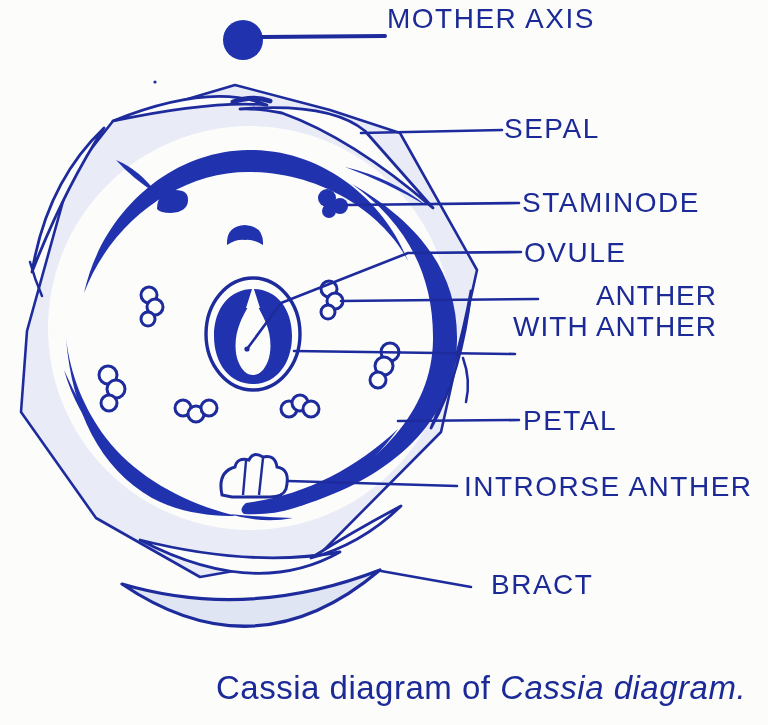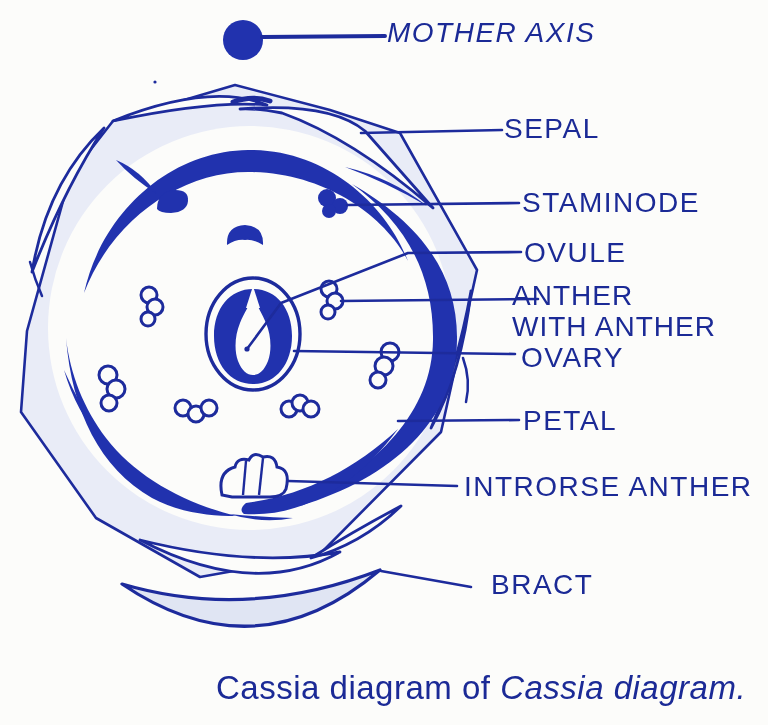--- a/index.html
+++ b/index.html
@@ -19,21 +19,21 @@
     line-height:1.05;
     white-space:nowrap;
     user-select:none;
   }
   .lbl2{
     position:absolute;
     color:#1b2a96;
     font-size:28px;
     letter-spacing:1px;
     line-height:1.12;
-    text-align:left;
+    text-align:right;
     width:205px;
   }
   .caption{
     position:absolute;
     left:216px;top:669px;
     color:#1b2a96;
     font-size:33px;
     letter-spacing:.5px;
     white-space:nowrap;
   }
@@ -148,29 +148,28 @@
       <path d="M 288,481 L 457,486"></path>
       <path d="M 381,571 L 471,587"></path>
     </g>
 
     <g>
       <circle cx="243" cy="40" r="20" fill="#2132ae"></circle>
       <path d="M 262,37 L 385,36" fill="none" stroke="#1d2b9c" stroke-width="4" stroke-linecap="round"></path>
     </g>
   </svg>
 
-  <div class="lbl" style="left:387px;top:18px;font-style:italic;">MOTHER AXIS</div>
+  <div class="lbl" style="left:387px;top:4px;">MOTHER AXIS</div>
   <div class="lbl" style="left:504px;top:114px;">SEPAL</div>
   <div class="lbl" style="left:524px;top:238px;">OVULE</div>
   <div class="lbl" style="left:522px;top:188px;">STAMINODE</div>
   <div class="lbl2" style="left:512px;top:280px;">
     <div>ANTHER</div>
     <div>WITH ANTHER</div>
   </div>
-  <div class="lbl" style="left:521px;top:343px;">OVARY</div>
   <div class="lbl" style="left:523px;top:406px;text-align:right;">PETAL</div>
   <div class="lbl" style="left:464px;top:472px;">INTRORSE ANTHER</div>
   <div class="lbl" style="left:491px;top:570px;">BRACT</div>
 
   <div class="caption">
     <span>Cassia diagram of </span><span class="species">Cassia diagram.</span>
   </div>
 
 </div>
 

